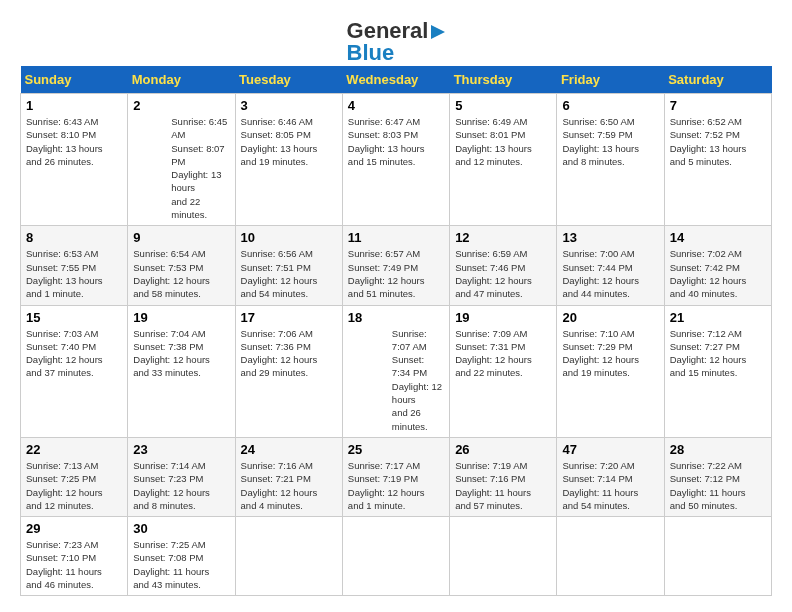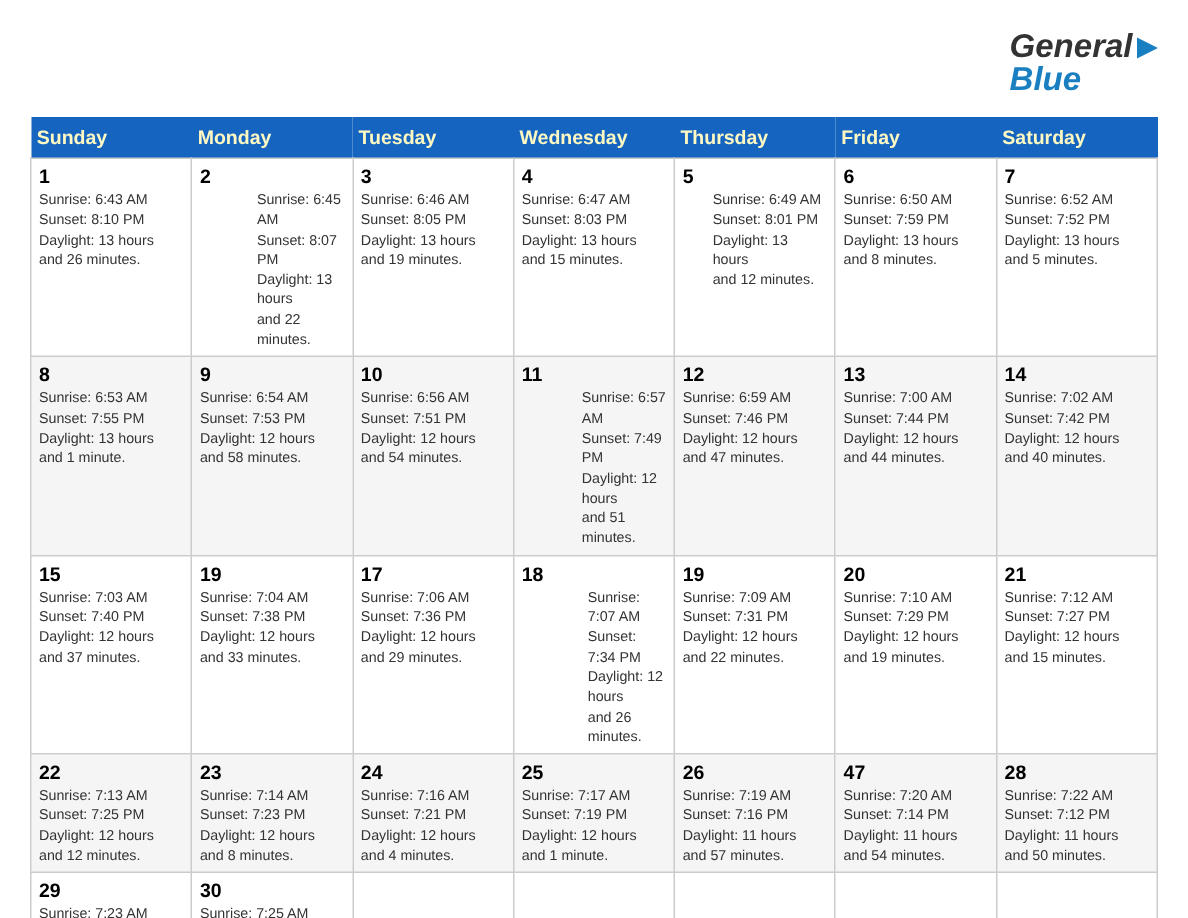--- a/index.html
+++ b/index.html
@@ -10,23 +10,22 @@
       height: 612px;
       overflow: hidden;
     }
     .page {
       width: 792px;
       padding: 18px 20px 10px 20px;
     }
     .header {
       display: flex;
       align-items: flex-start;
-      justify-content: flex-end;
-      margin-bottom: 12px;
-      font-style: italic;
+      justify-content: center;
+      margin-bottom: 0;
     }
     .logo {
       display: flex;
       flex-direction: column;
       align-items: flex-start;
     }
     .logo-top {
       display: flex;
       align-items: center;
     }
@@ -42,21 +41,21 @@
       font-size: 16px;
       color: #555;
     }
     table {
       width: 100%;
       border-collapse: collapse;
       font-size: 11px;
     }
     thead th {
       background: #1565c0;
-      color: #fef9c3;
+      color: #fde047;
       padding: 6px 4px;
       text-align: left;
       font-size: 13px;
       font-weight: bold;
     }
     tbody td {
       border: 1px solid #ccc;
       vertical-align: top;
       padding: 4px 5px;
       width: 14.28%;
@@ -138,21 +137,21 @@
           </td>
           <td>
             <span class="day-num">4</span>
             <div class="day-info" style="white-space: pre-line;">Sunrise: 6:47 AM
 Sunset: 8:03 PM
 Daylight: 13 hours
 and 15 minutes.</div>
           </td>
           <td>
             <span class="day-num">5</span>
-            <div class="day-info" style="white-space: pre-line; margin-left: 20px;">Sunrise: 6:49 AM
+            <div class="day-info" style="white-space: pre-line;">Sunrise: 6:49 AM
 Sunset: 8:01 PM
 Daylight: 13 hours
 and 12 minutes.</div>
           </td>
           <td>
             <span class="day-num">6</span>
             <div class="day-info" style="white-space: pre-line;">Sunrise: 6:50 AM
 Sunset: 7:59 PM
 Daylight: 13 hours
 and 8 minutes.</div>
@@ -182,21 +181,21 @@
           </td>
           <td>
             <span class="day-num">10</span>
             <div class="day-info" style="white-space: pre-line;">Sunrise: 6:56 AM
 Sunset: 7:51 PM
 Daylight: 12 hours
 and 54 minutes.</div>
           </td>
           <td>
             <span class="day-num">11</span>
-            <div class="day-info" style="white-space: pre-line; margin-left: 40px;">Sunrise: 6:57 AM
+            <div class="day-info" style="white-space: pre-line;">Sunrise: 6:57 AM
 Sunset: 7:49 PM
 Daylight: 12 hours
 and 51 minutes.</div>
           </td>
           <td>
             <span class="day-num">12</span>
             <div class="day-info" style="white-space: pre-line;">Sunrise: 6:59 AM
 Sunset: 7:46 PM
 Daylight: 12 hours
 and 47 minutes.</div>

